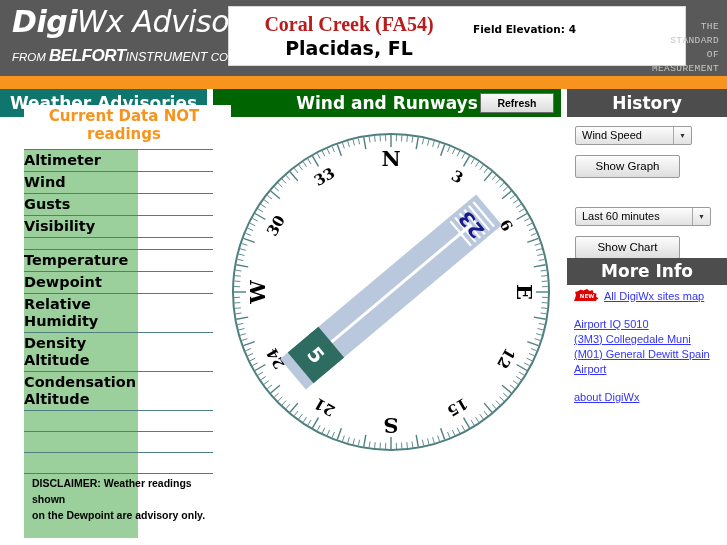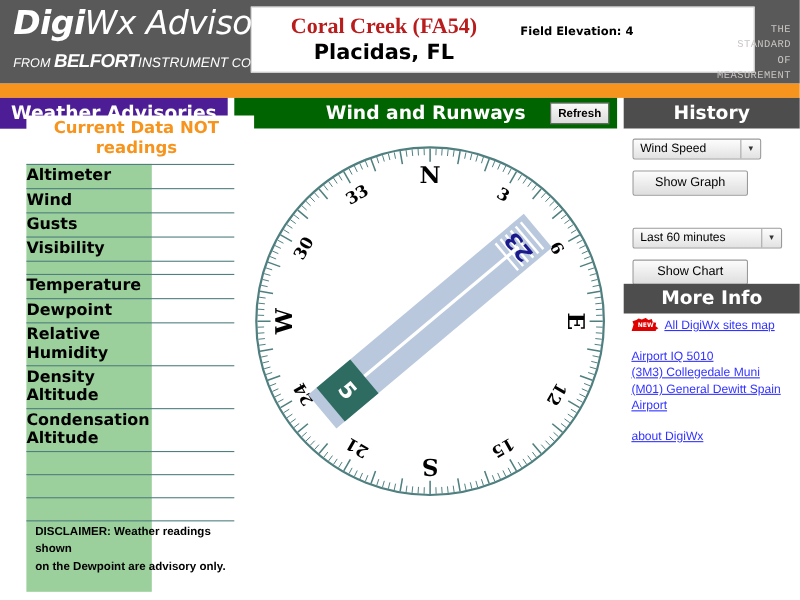--- a/index.html
+++ b/index.html
@@ -124,34 +124,34 @@
     height: 28px;
     line-height: 28px;
     color: #ffffff;
     font-family: "DejaVu Sans", sans-serif;
     font-weight: 700;
     font-size: 17px;
     text-align: center;
   }
   .hdr-left {
     left: 0; top: 89px; width: 207px;
-    background: #4c1d95;
+    background: #0f766e;
   }
   .hdr-mid {
     left: 213px; top: 89px; width: 348px;
     background: #006400;
   }
   .hdr-right {
     left: 567px; top: 89px; width: 160px;
     background: #4d4d4d;
   }
   .refresh-btn {
     position: absolute;
     right: 7px; top: 4px;
-    width: 54px; height: 20px;
+    width: 74px; height: 20px;
     line-height: 18px;
     background: linear-gradient(#fafafa, #dcdcdc);
     border: 1px solid #6b6b6b;
     color: #000000;
     font-family: "Liberation Sans", sans-serif;
     font-weight: 700;
     font-size: 10.5px;
     text-align: center;
     cursor: pointer;
     box-sizing: border-box;

